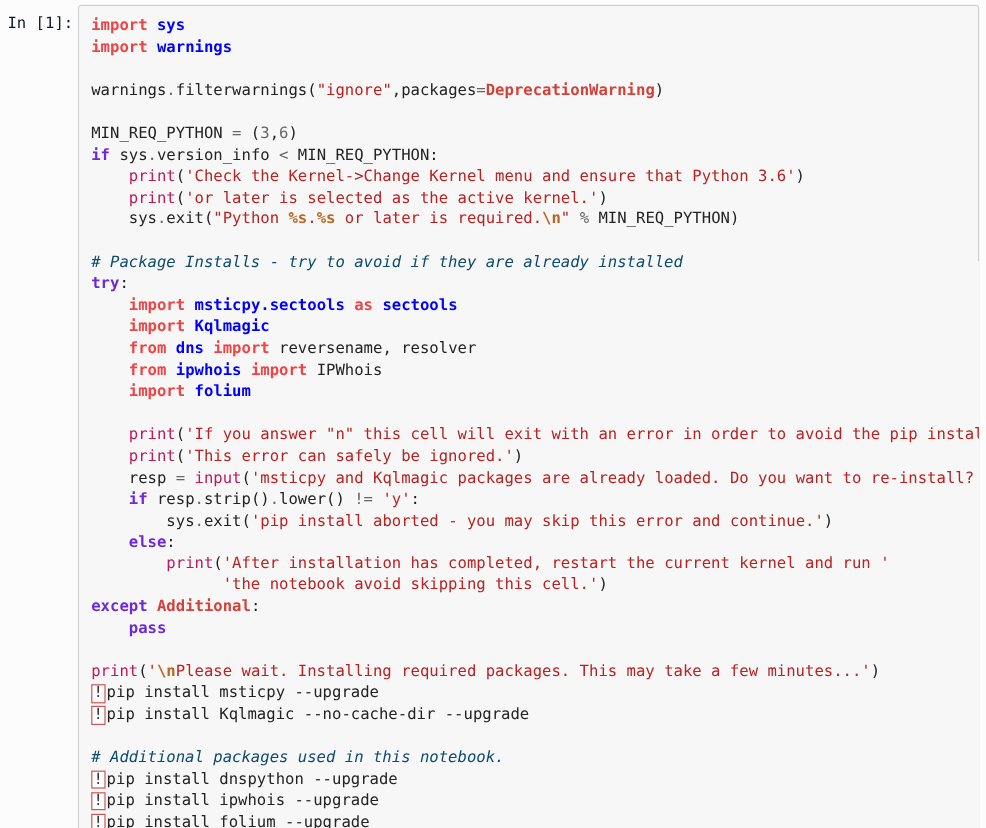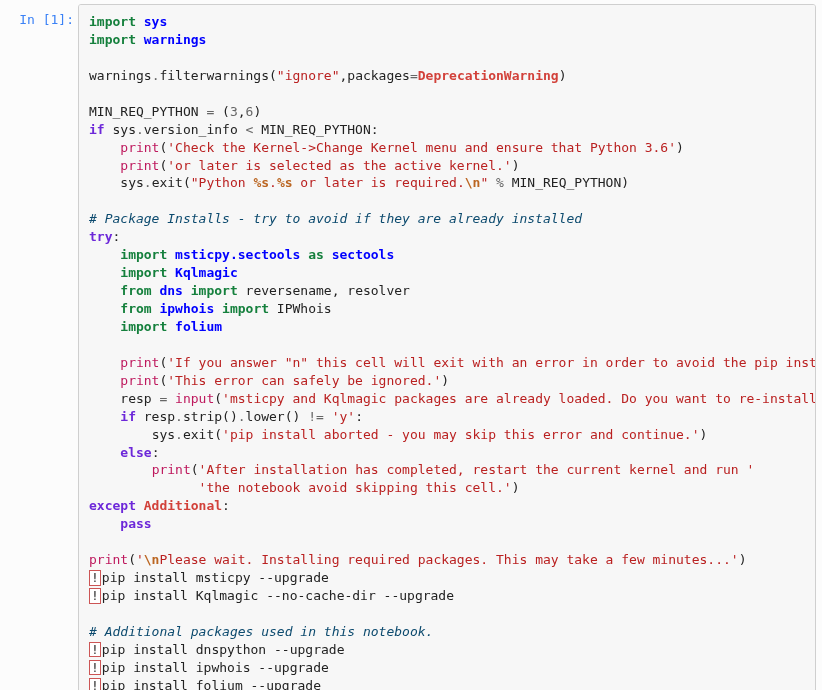--- a/index.html
+++ b/index.html
@@ -1,35 +1,35 @@
 <!DOCTYPE html>
 <html><head>
   <meta charset="utf-8">
   <style>
     html, body { margin:0; padding:0; background:#fcfcfc; width:822px; }
     .wrap { padding:4px 6px; }
     .cell { display:flex; align-items:flex-start; }
     .prompt {
       width:55px; flex:0 0 55px; text-align:right;
       font-family:"Consolas","Menlo",monospace; font-size:13px;
-      color:#3b82f6; padding:8px 4px 0 0; user-select:none;margin-left:13px;
+      color:#0f172a; padding:8px 4px 0 0; user-select:none;
     }
     .input_area {
       flex:1; background:#f7f7f7;
       border:1px solid #cfcfcf; border-radius:3px;
       padding:8px 10px; overflow:auto;
     }
     pre.code {
       margin:0;
       font-family:"Consolas","Menlo","DejaVu Sans Mono",monospace;
       font-size:13px; line-height:1.38;
       white-space:pre; color:#222;
     }
     .kw { color:#6d28d9; font-weight:bold; }
-    .kn { color:#15803d; font-weight:bold; }
+    .kn { color:#ef4444; font-weight:bold; }
     .nn { color:#0000FF; font-weight:bold; }
     .bn { color:#be185d; }
     .s  { color:#BA2121; }
     .se { color:#BB6622; font-weight:bold; }
     .c  { color:#0c4a6e; font-style:italic; }
     .op { color:#666666; }
     .ex { color:#D2413A; font-weight:bold;margin-top:20px; }
     .bang { background:#fff; border:1px solid #cc5555; color:#333; padding:0 1px; margin-right:1px; display:inline-block; line-height:1.05; }
     .num { color:#666666; }
   </style>

